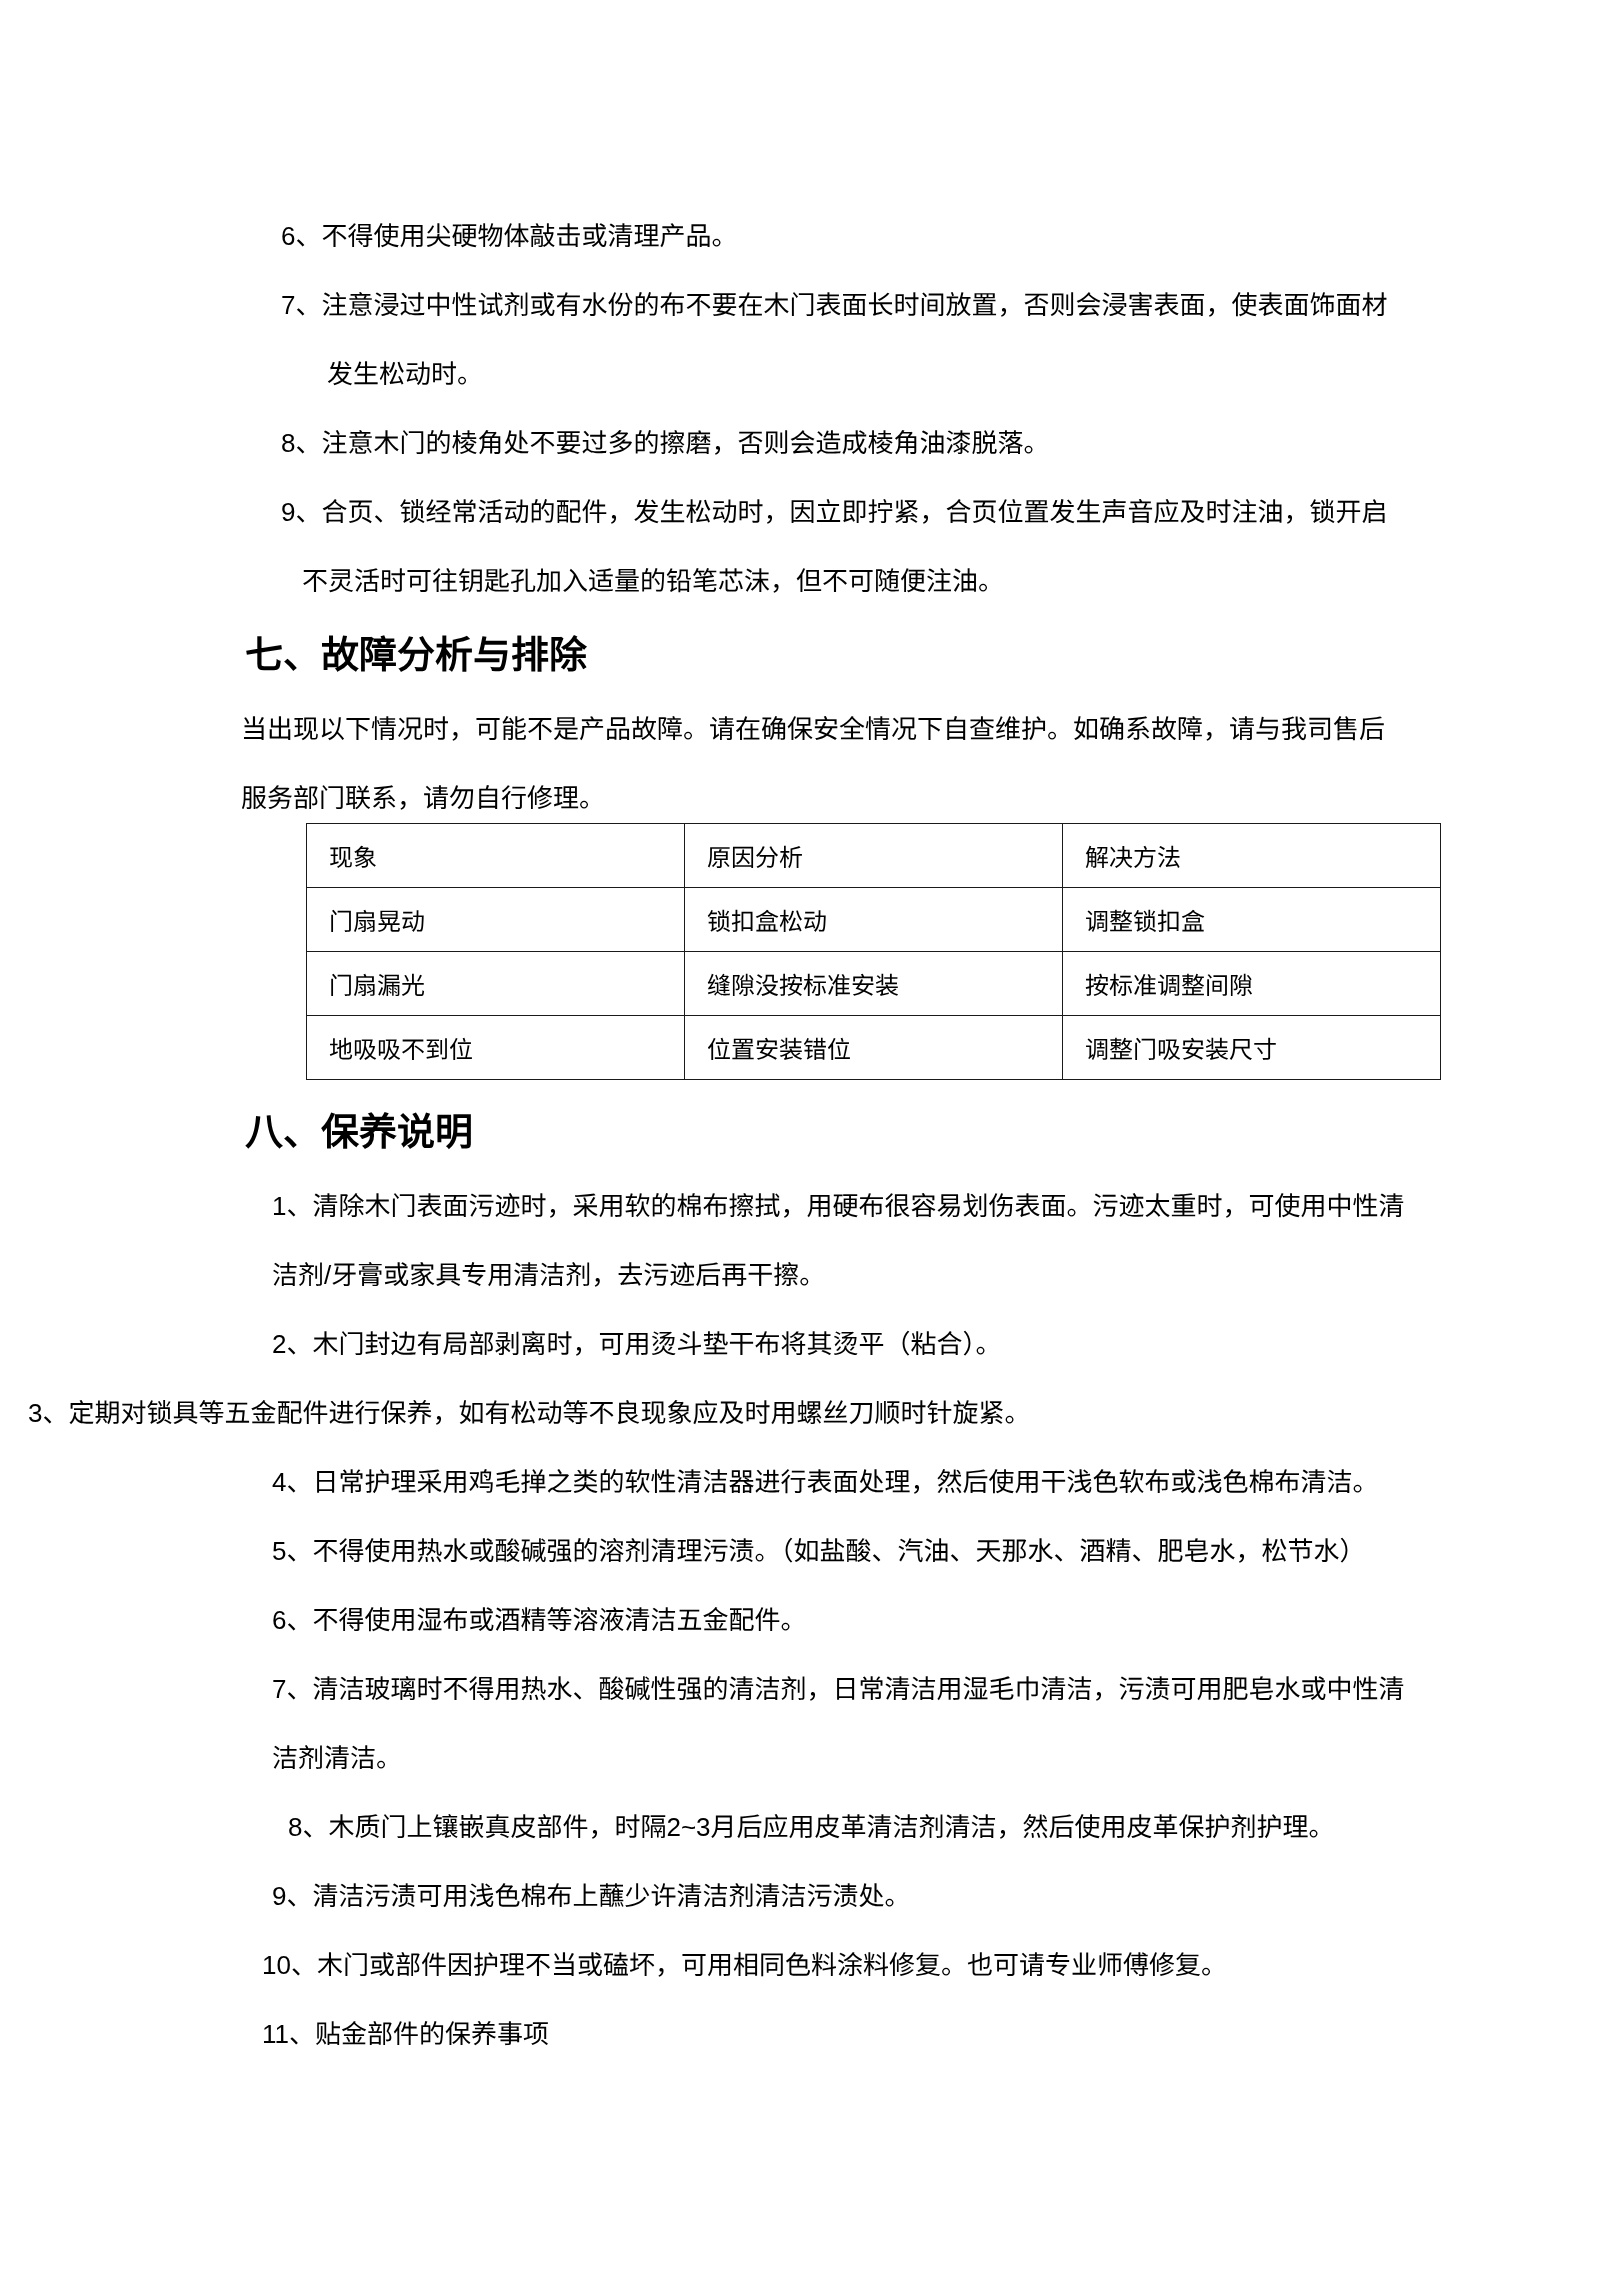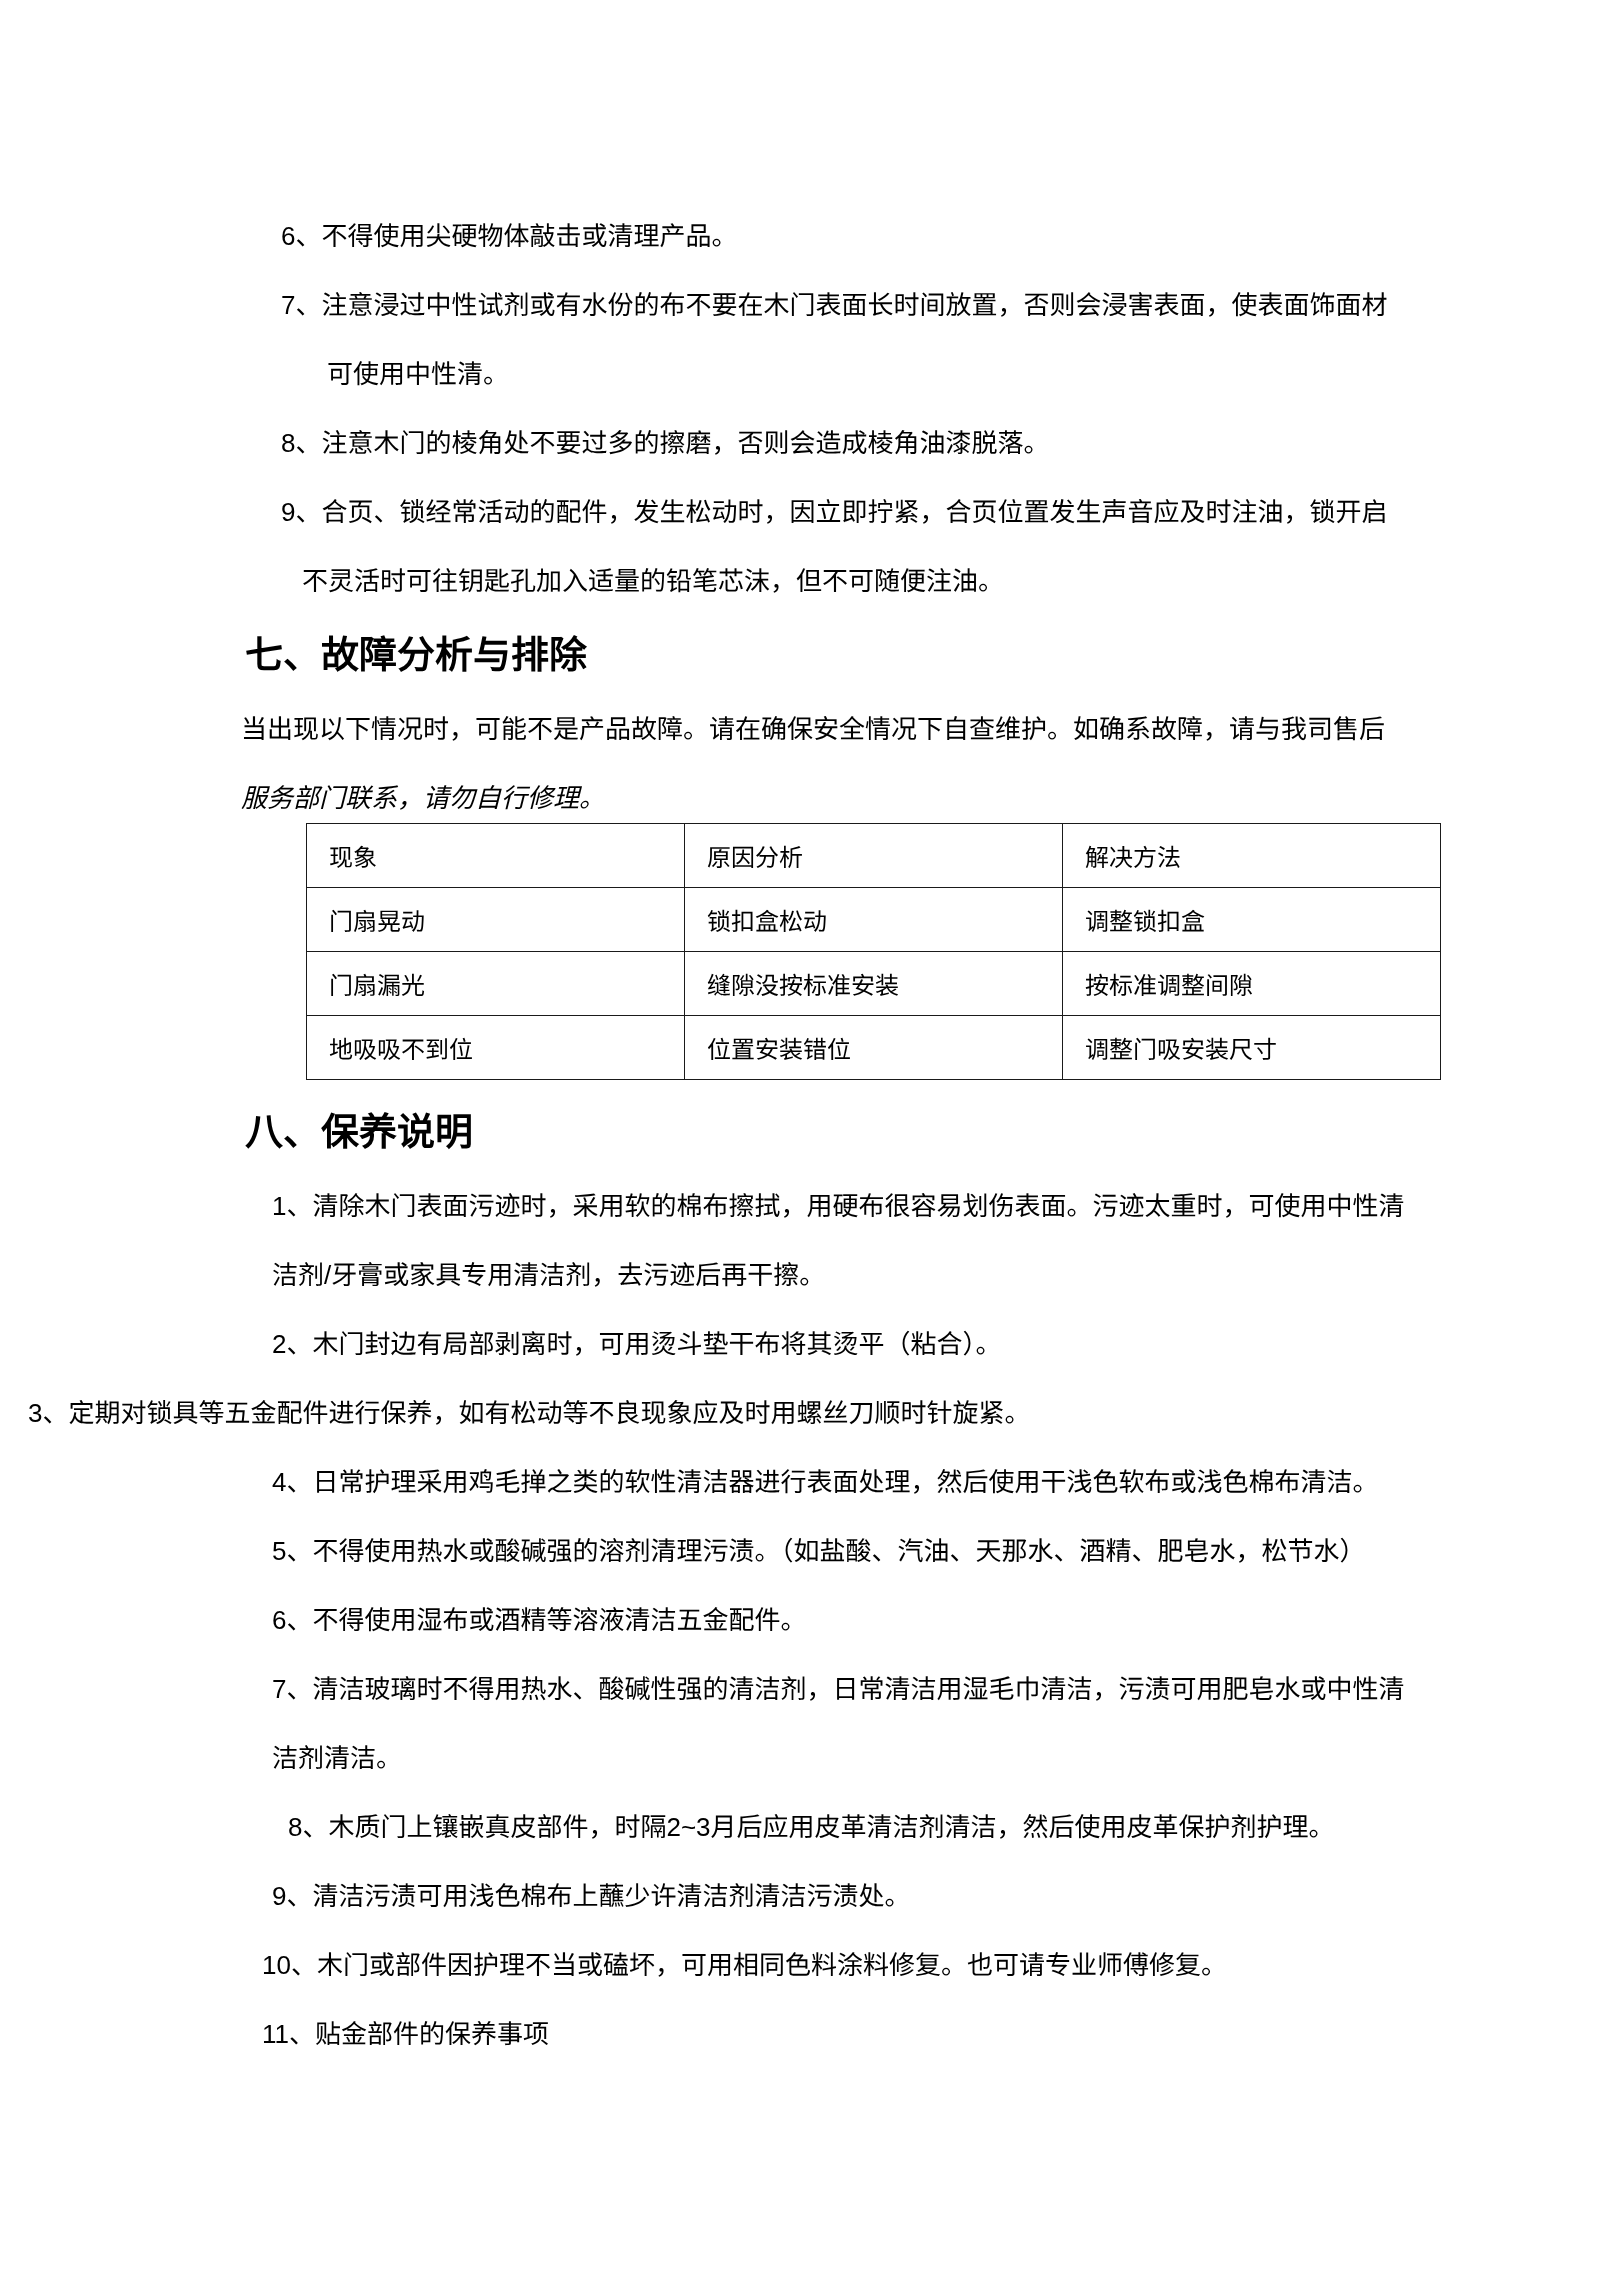--- a/index.html
+++ b/index.html
@@ -54,31 +54,31 @@
 </style>
 </head>
 <body>
 
 <div class="page">
   <div class="content">
 
     <div>
         <div class="line" style="padding-left: 281px;">6、不得使用尖硬物体敲击或清理产品。</div>
         <div class="line" style="padding-left: 281px;">7、注意浸过中性试剂或有水份的布不要在木门表面长时间放置，否则会浸害表面，使表面饰面材</div>
-        <div class="line" style="padding-left: 327px;">可使用中性清。</div>
+        <div class="line" style="padding-left: 327px;">发生松动时。</div>
         <div class="line" style="padding-left: 281px;">8、注意木门的棱角处不要过多的擦磨，否则会造成棱角油漆脱落。</div>
         <div class="line" style="padding-left: 281px;">9、合页、锁经常活动的配件，发生松动时，因立即拧紧，合页位置发生声音应及时注油，锁开启</div>
         <div class="line" style="padding-left: 302px;">不灵活时可往钥匙孔加入适量的铅笔芯沫，但不可随便注油。</div>
       </div>
 
     <div class="heading">七、故障分析与排除</div>
 
     <div>
         <div class="line" style="padding-left: 241px;">当出现以下情况时，可能不是产品故障。请在确保安全情况下自查维护。如确系故障，请与我司售后</div>
-        <div class="line" style="padding-left: 241px; font-style: italic;">服务部门联系，请勿自行修理。</div>
+        <div class="line" style="padding-left: 241px;">服务部门联系，请勿自行修理。</div>
       </div>
 
     <table class="fault-table">
       <tbody>
           <tr>
             <td>现象</td>
             <td>原因分析</td>
             <td>解决方法</td>
           </tr>
           <tr>

